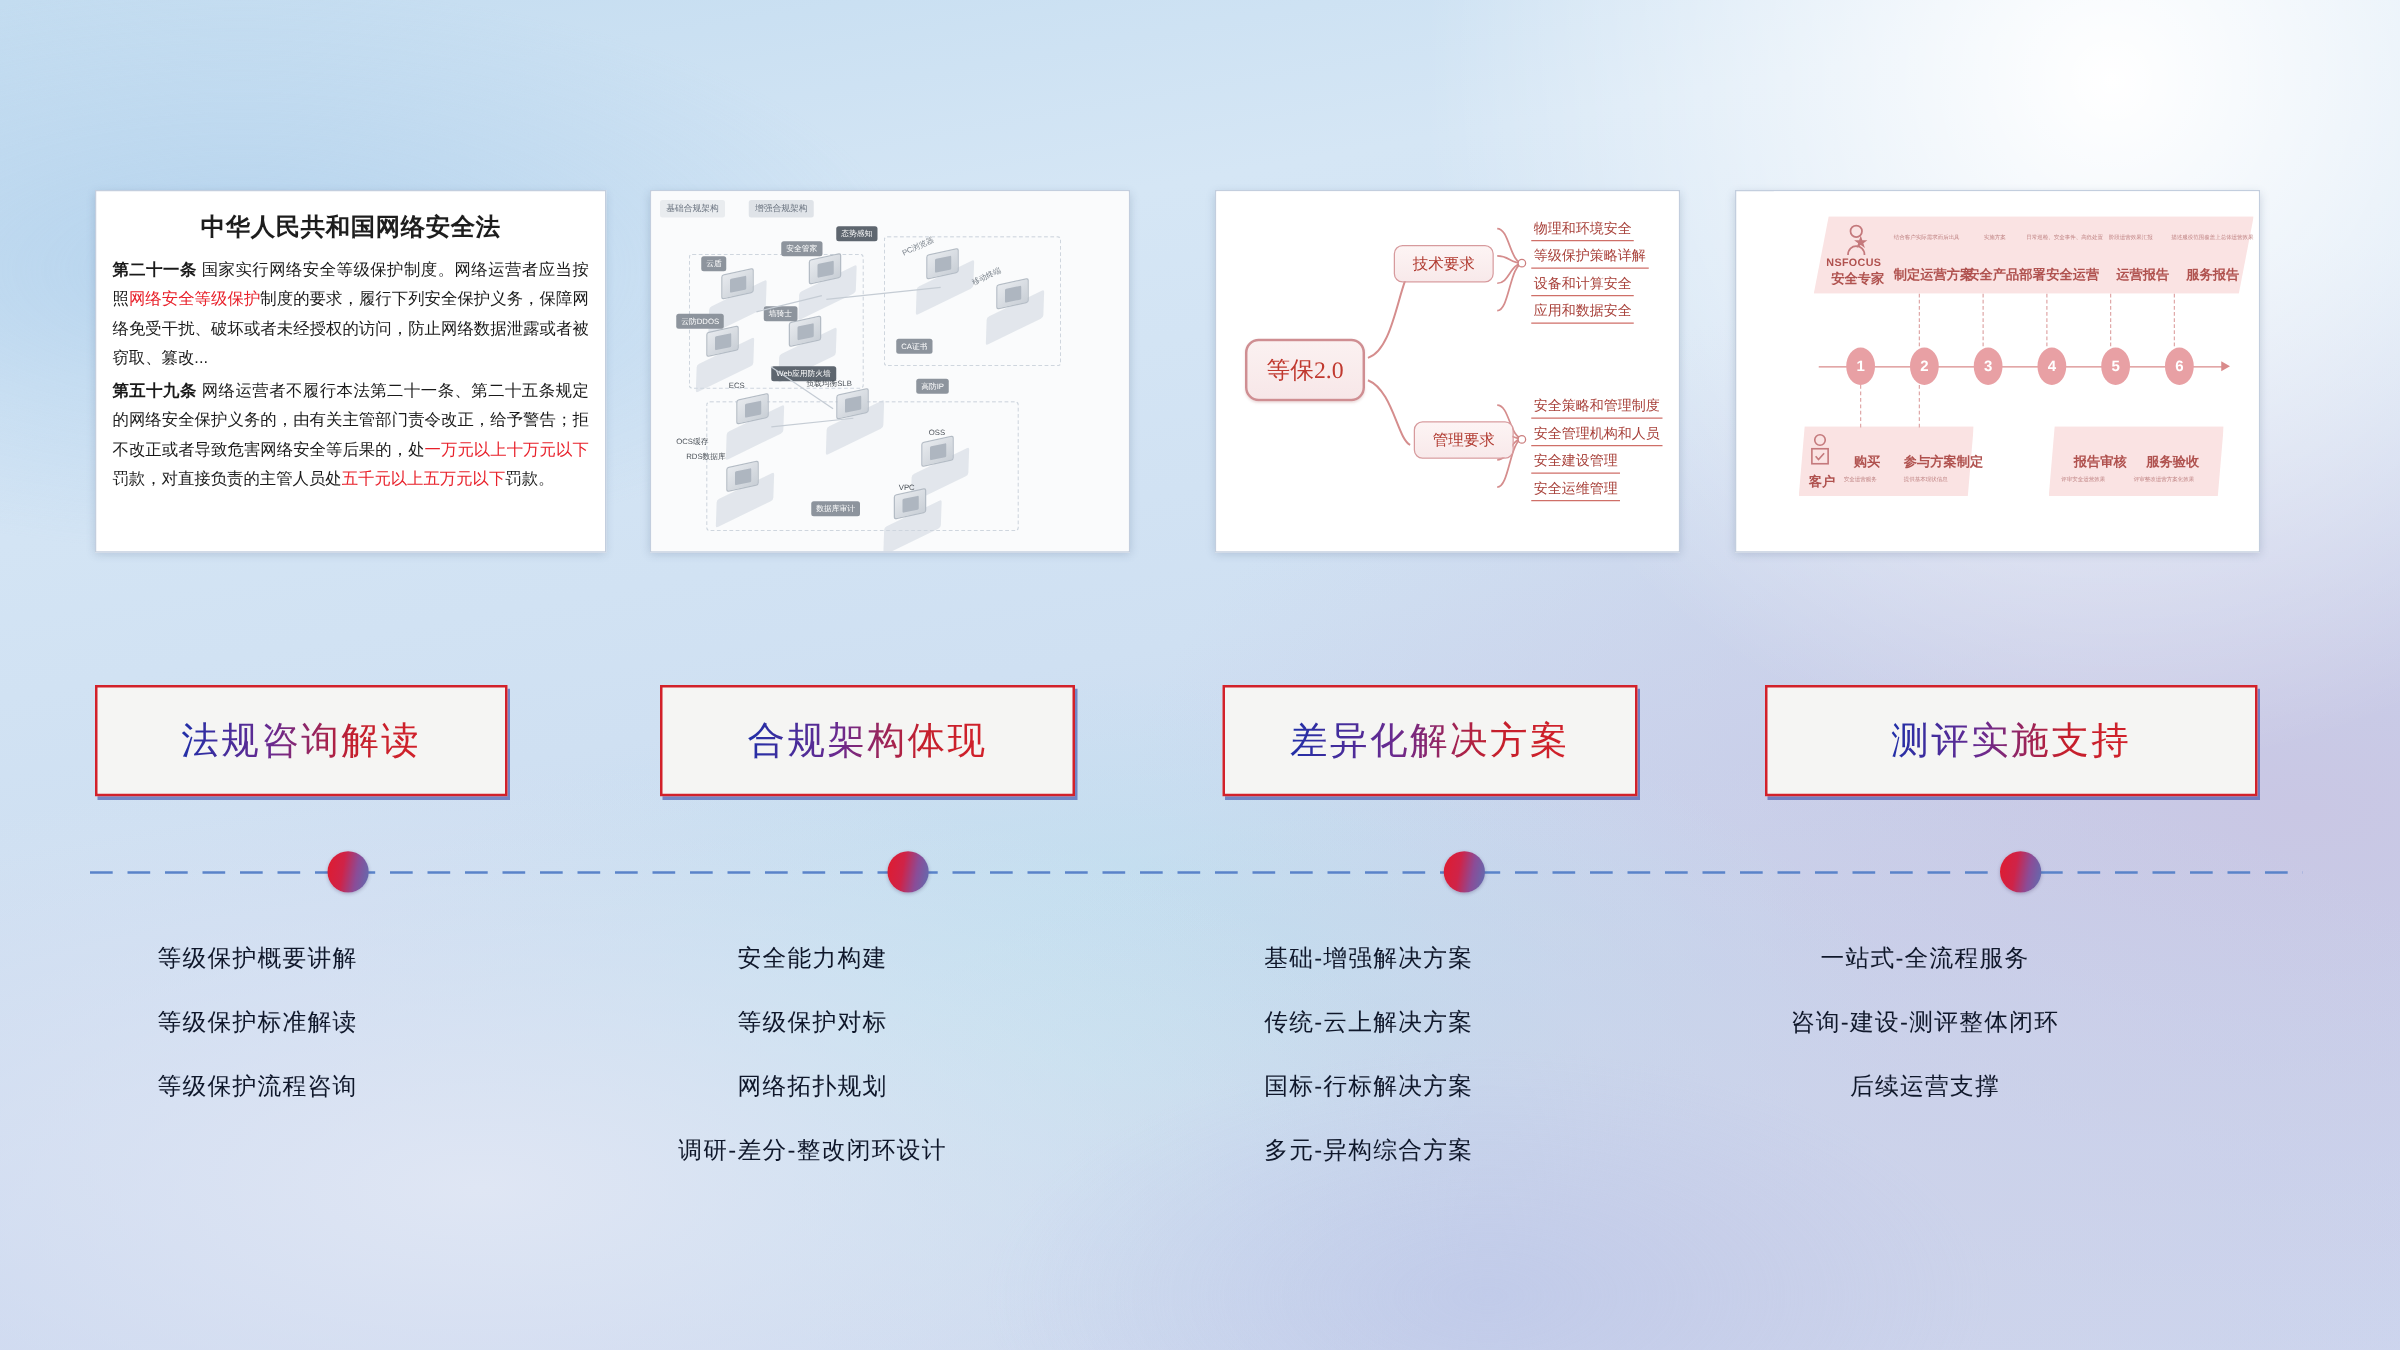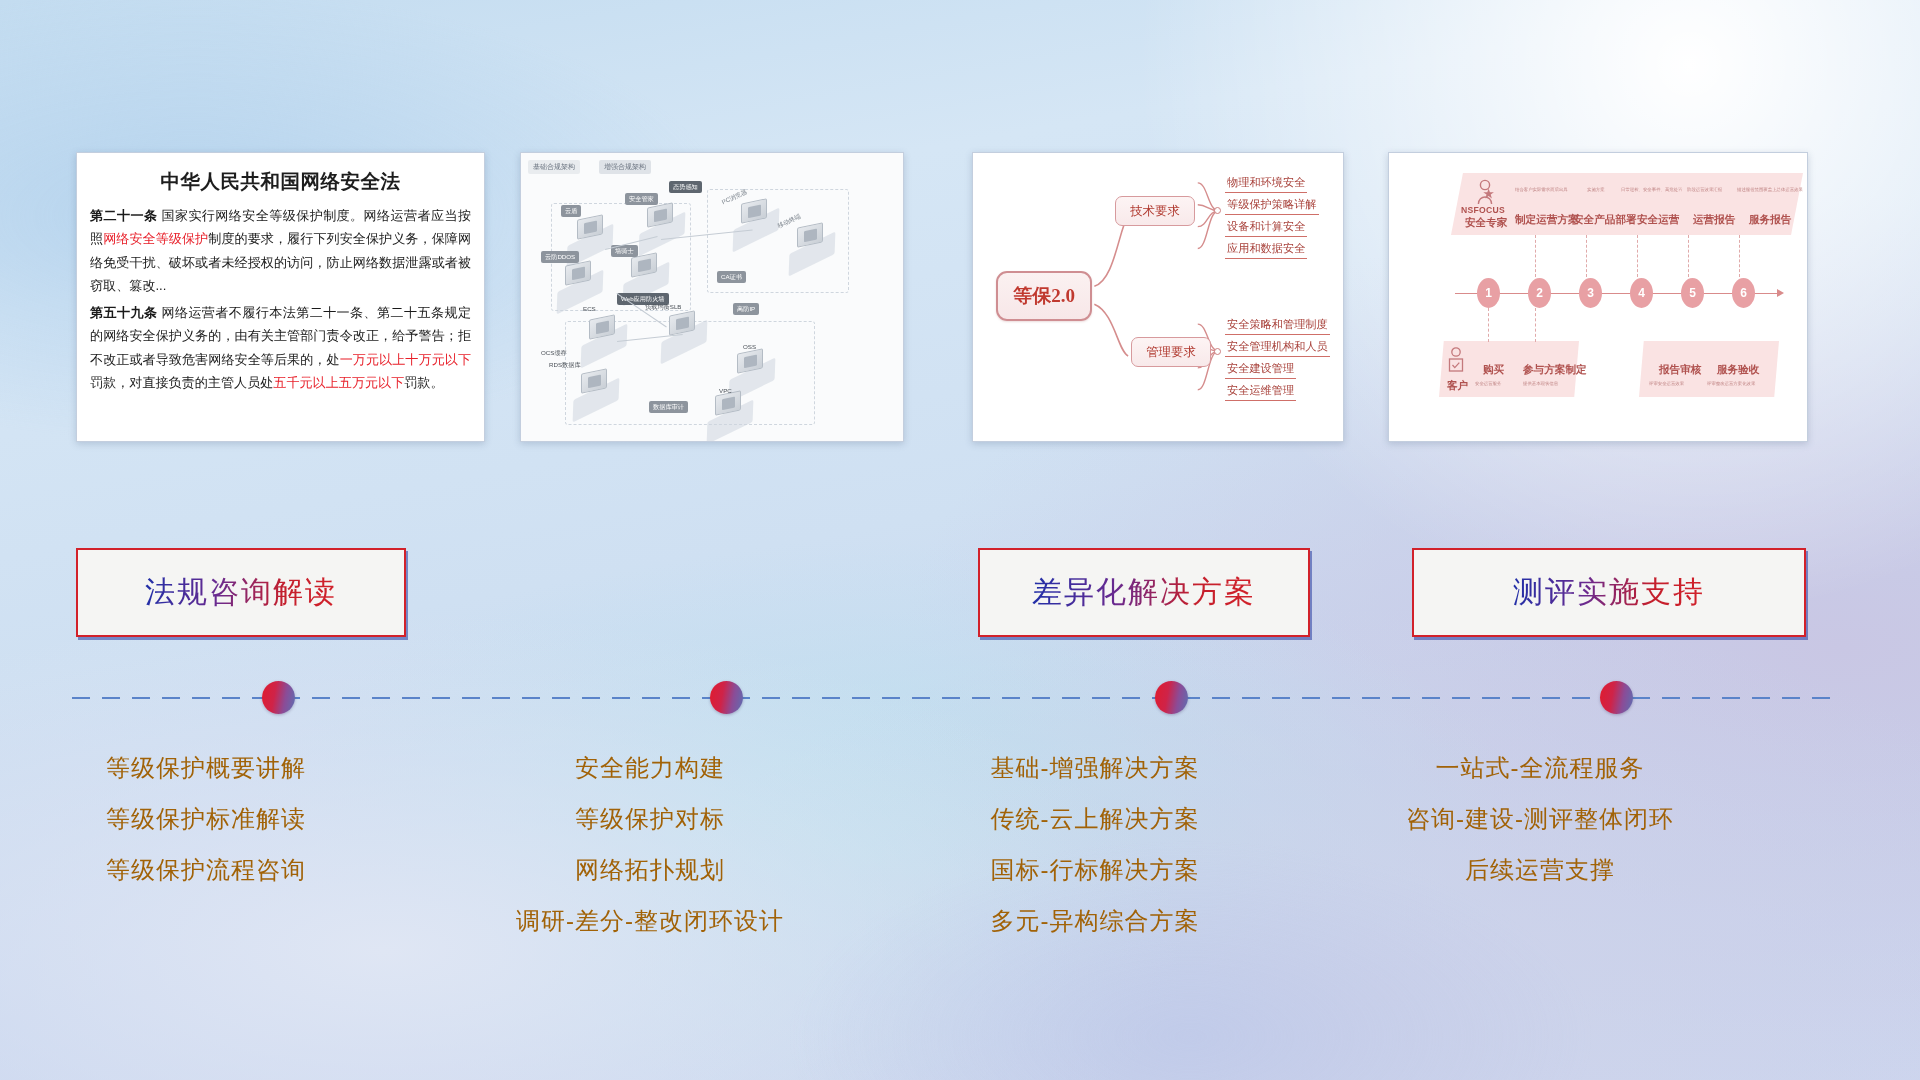--- a/index.html
+++ b/index.html
@@ -87,21 +87,21 @@
   .arch-label.pl { background:none; color:#7b838c; padding:0; }
   .arch-line { position:absolute; background:#c5ccd4; height:1px; transform-origin:0 0; }
 
   
   .mind { position:relative; width:100%; height:100%; background:#fff; }
   .mm-root {
     position:absolute; left:23px; top:118px; width:96px; height:50px;
     border:2.5px solid #cf8e92; border-radius:11px;
     background:linear-gradient(180deg,#fbf1f1,#f7e7e8);
     display:flex; align-items:center; justify-content:center;
-    color:#c0392f; font-size:19px; font-weight:700;
+    color:#c0392f; font-size:19px; font-weight:400;
     font-family:"Liberation Serif","DejaVu Serif",serif;
     box-shadow:0 1px 2px rgba(180,120,120,.25);
   }
   .mm-branch {
     position:absolute; width:80px; height:30px;
     border:1.4px solid #d79a9d; border-radius:7px;
     background:linear-gradient(180deg,#fdf4f4,#f8e9ea);
     display:flex; align-items:center; justify-content:center;
     color:#b0392f; font-size:12.4px;
     font-family:"Liberation Serif","DejaVu Serif",serif;
@@ -178,21 +178,21 @@
     position:absolute; top:-16px; width:33px; height:33px; border-radius:50%;
     background:linear-gradient(100deg,#e01b2e 0%,#cf2348 38%,#8b4c97 68%,#5d6fb2 100%);
     box-shadow:0 1px 3px rgba(60,40,90,.3);
   }
   .tl-d1 { left:190px; } .tl-d2 { left:638px; }
   .tl-d3 { left:1083px; } .tl-d4 { left:1528px; }
 
   
   .list { position:absolute; top:742px; text-align:center; }
   .list-item {
-    font-size:24px; color:#a16207; line-height:51px; white-space:nowrap;
+    font-size:19px; color:#0f172a; line-height:51px; white-space:nowrap;
     letter-spacing:1px;
   }
   .list-1 { left:46px;  width:320px; }
   .list-2 { left:490px; width:320px; }
   .list-3 { left:935px; width:320px; }
   .list-4 { left:1380px;width:320px; }
 </style>
 </head>
 <body>
 
@@ -379,20 +379,23 @@
           <div class="proc-bigtext" style="left:286px;top:198px;">服务验收</div>
           <div class="proc-smalltext" style="left:276px;top:216px;">评审整改运营方案化效果</div>
         </div>
       </div>
     </div>
   </div>
 
   <div class="tag tag-1">
     <span class="tag-label">法规咨询解读</span>
   </div>
+  <div class="tag tag-2">
+    <span class="tag-label">合规架构体现</span>
+  </div>
   <div class="tag tag-3">
     <span class="tag-label">差异化解决方案</span>
   </div>
   <div class="tag tag-4">
     <span class="tag-label">测评实施支持</span>
   </div>
 
   <div class="timeline">
     <div class="tl-dash"></div>
     <div class="tl-dot tl-d1"></div>

